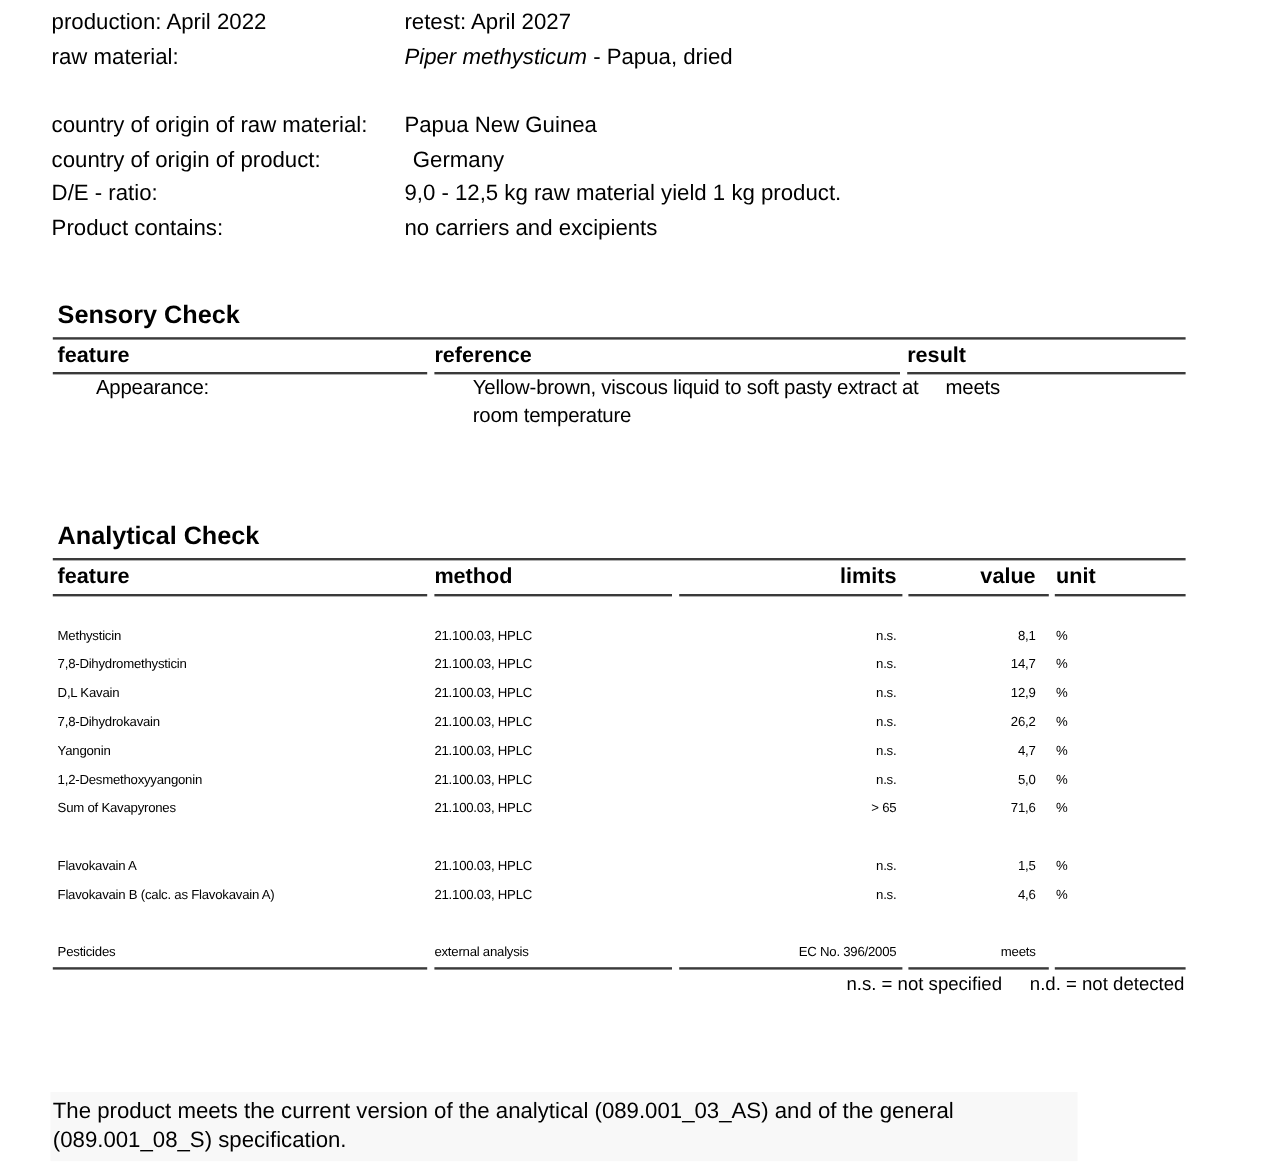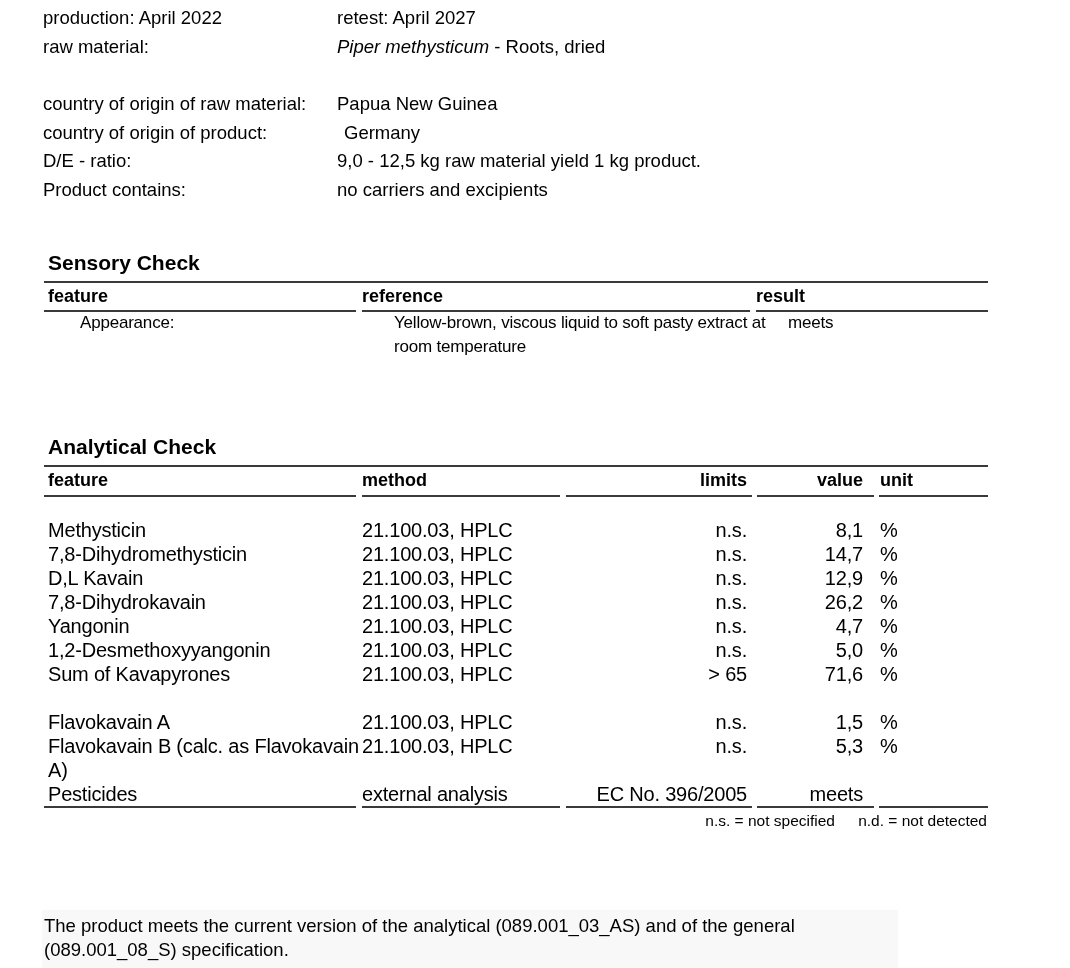--- a/index.html
+++ b/index.html
@@ -44,21 +44,21 @@
   .thead{font-size:18px;font-weight:bold;line-height:22px;}
   .sh-row{top:285px;}
   .ah-row{top:469px;}
 
   .tbody-text{font-size:17px;letter-spacing:-0.2px;line-height:24px;}
   .s-body{top:311px;margin-left:32px;}
   .s-body .s-reference{width:392px;}
 
   
   .arows{position:absolute;left:44px;top:518px;width:944px;}
-  .arow{display:flex;height:24px;font-size:20px;letter-spacing:-0.2px;line-height:24px;}
+  .arow{display:flex;height:24px;font-size:11px;letter-spacing:-0.2px;line-height:24px;}
   .arow.gap{margin-top:24px;}
 
   
   .footnote{position:absolute;left:44px;top:810px;width:944px;height:22px;font-size:15.5px;line-height:22px;}
   .footnote .fn1{position:absolute;right:153px;white-space:nowrap;}
   .footnote .fn2{position:absolute;right:1px;white-space:nowrap;}
 
   
   .footer-box{
     position:absolute;left:42px;top:910px;width:856px;height:58px;
@@ -74,21 +74,21 @@
 
 <div class="page">
 
   <div class="info-block">
     <div class="irow r1">
       <span class="lbl">production: April 2022</span>
       <span class="val">retest: April 2027</span>
     </div>
     <div class="irow r2">
       <span class="lbl">raw material:</span>
-      <span class="val"><span class="it">Piper methysticum</span><span> - Roots, dried</span></span>
+      <span class="val"><span class="it">Piper methysticum</span><span> - Papua, dried</span></span>
     </div>
     <div class="irow r3">
       <span class="lbl">country of origin of raw material:</span>
       <span class="val">Papua New Guinea</span>
     </div>
     <div class="irow r4">
       <span class="lbl">country of origin of product:</span>
       <span class="val indent-sm">Germany</span>
     </div>
     <div class="irow r5">
@@ -193,21 +193,21 @@
       <span class="a-feature">Flavokavain A</span>
       <span class="a-method">21.100.03, HPLC</span>
       <span class="a-limits">n.s.</span>
       <span class="a-value">1,5</span>
       <span class="a-unit">%</span>
     </div>
     <div class="arow">
       <span class="a-feature">Flavokavain B (calc. as Flavokavain A)</span>
       <span class="a-method">21.100.03, HPLC</span>
       <span class="a-limits">n.s.</span>
-      <span class="a-value">5,3</span>
+      <span class="a-value">4,6</span>
       <span class="a-unit">%</span>
     </div>
     <div class="arow gap">
       <span class="a-feature">Pesticides</span>
       <span class="a-method">external analysis</span>
       <span class="a-limits">EC No. 396/2005</span>
       <span class="a-value">meets</span>
       <span class="a-unit"></span>
     </div>
   </div>

